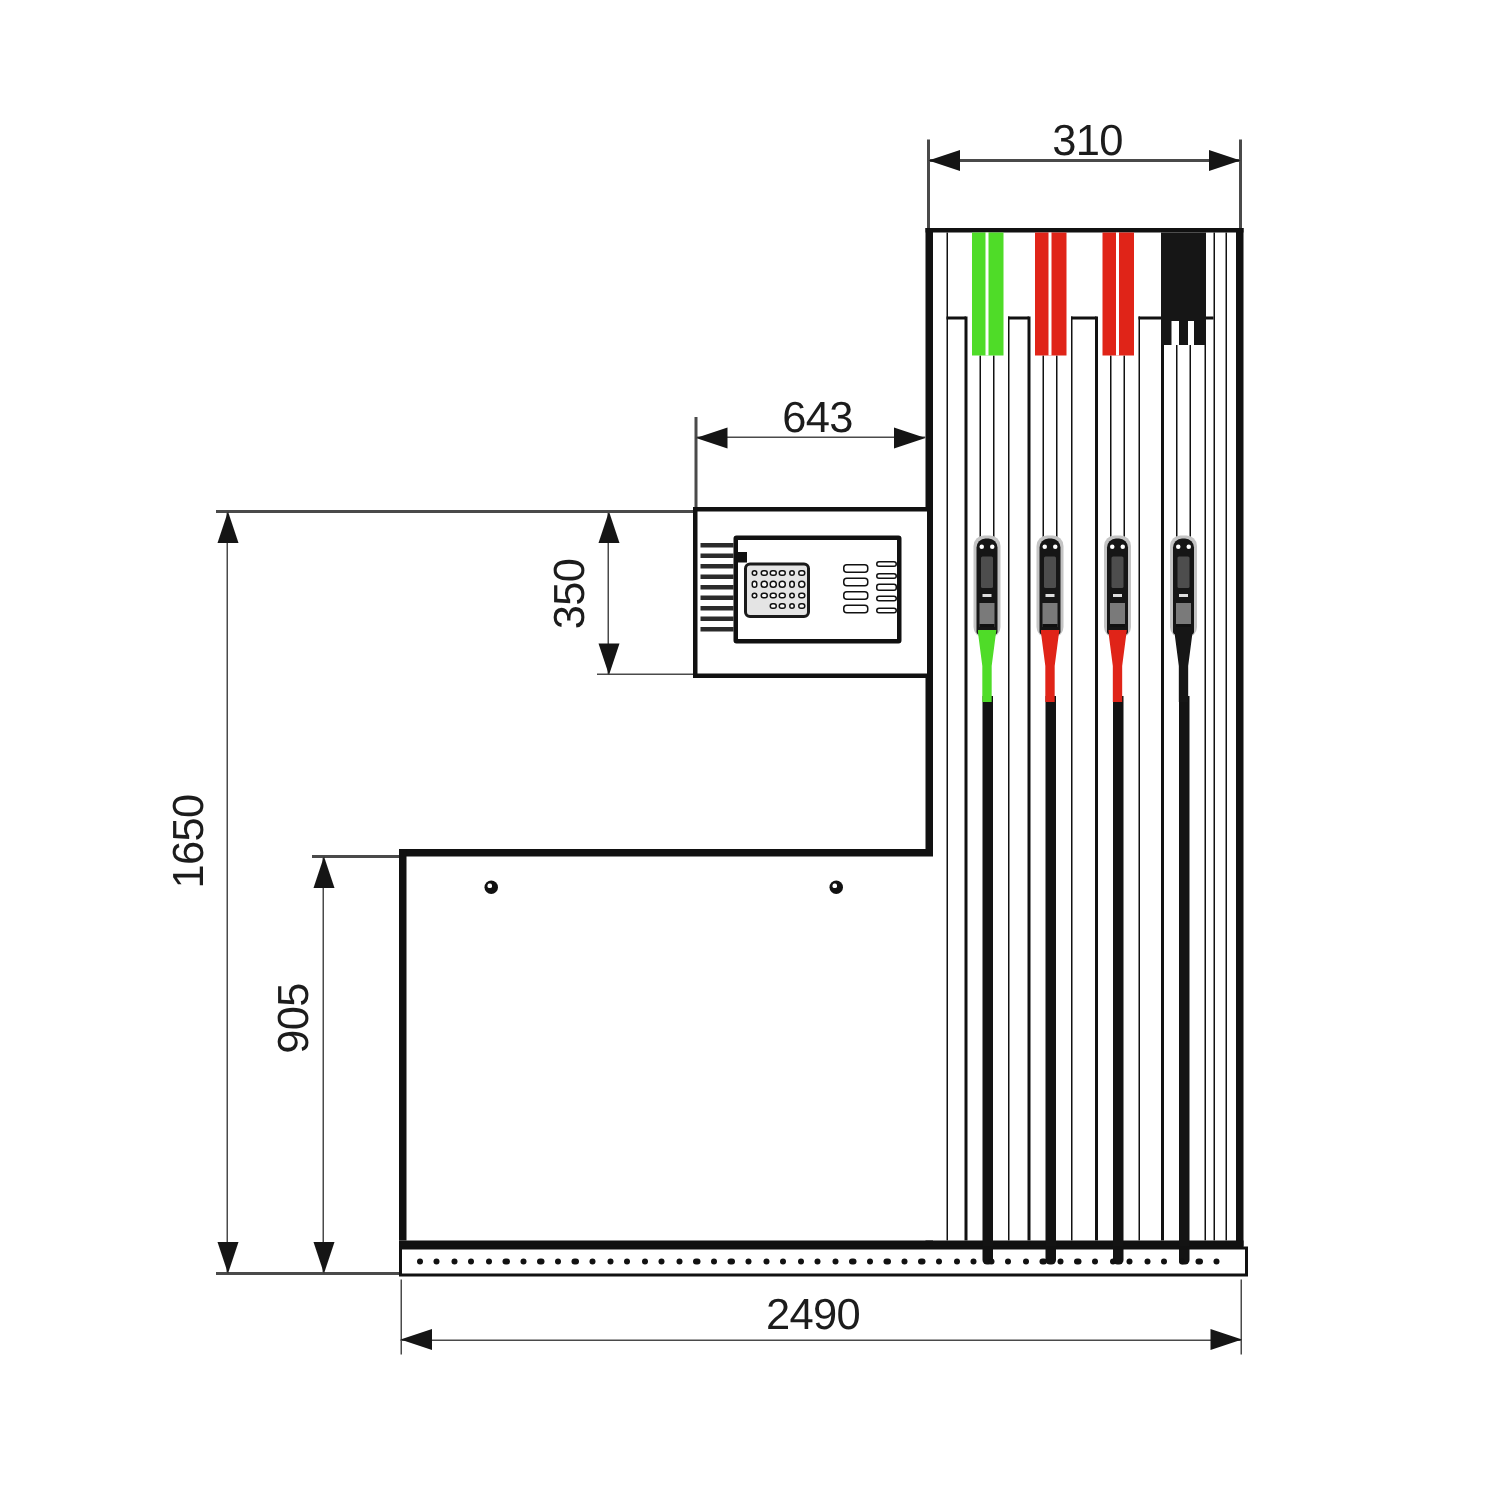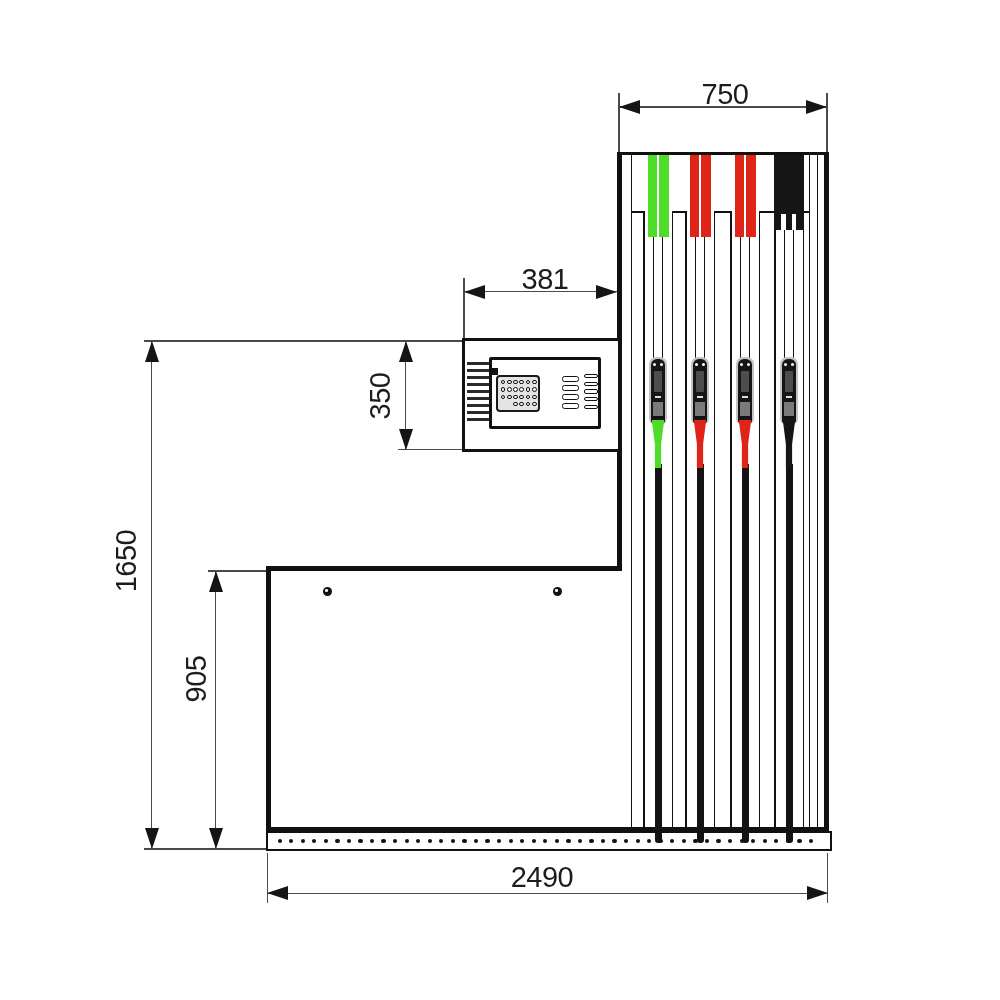--- a/index.html
+++ b/index.html
@@ -208,27 +208,27 @@
       <div style="position: absolute; box-sizing: border-box; left: 785.7px; top: 838.7px; width: 4.3px; height: 4.3px; background: rgb(17, 17, 17); border-radius: 50%; z-index: 7;"></div>
       <div style="position: absolute; box-sizing: border-box; left: 797.25px; top: 838.7px; width: 4.3px; height: 4.3px; background: rgb(17, 17, 17); border-radius: 50%; z-index: 7;"></div>
       <div style="position: absolute; box-sizing: border-box; left: 808.8px; top: 838.7px; width: 4.3px; height: 4.3px; background: rgb(17, 17, 17); border-radius: 50%; z-index: 7;"></div>
     </div>
 
   <div class="dl" style="left:618.3px;top:93px;width:1.4px;height:59px;"></div>
   <div class="dl" style="left:826.3px;top:93px;width:1.4px;height:59px;"></div>
   <div class="dl" style="left:619px;top:106.3px;width:208px;height:1.4px;"></div>
   <div class="ar l" style="left:619px;top:100px;"></div>
   <div class="ar r" style="left:806px;top:100px;"></div>
-  <div class="dimtxt" style="left:685px;top:79px;width:80px;">750</div>
+  <div class="dimtxt" style="left:685px;top:79px;width:80px;">310</div>
 
   <div class="dl" style="left:463.3px;top:278px;width:1.4px;height:60px;"></div>
   <div class="dl" style="left:464px;top:290.8px;width:153px;height:1.4px;"></div>
   <div class="ar l" style="left:464px;top:284.5px;"></div>
   <div class="ar r" style="left:596px;top:284.5px;"></div>
-  <div class="dimtxt" style="left:505px;top:264px;width:80px;">381</div>
+  <div class="dimtxt" style="left:505px;top:264px;width:80px;">643</div>
 
   <div class="dl" style="left:405.1px;top:341px;width:1.4px;height:109px;"></div>
   <div class="dl" style="left:398px;top:448.8px;width:68px;height:1.3px;"></div>
   <div class="ar u" style="left:398.8px;top:341px;"></div>
   <div class="ar d" style="left:398.8px;top:429px;"></div>
   <div class="dimtxt rot" style="left:335px;top:381px;width:90px;height:30px;">350</div>
 
   <div class="dl" style="left:144px;top:340.3px;width:320px;height:1.3px;"></div>
   <div class="dl" style="left:144px;top:848.3px;width:123px;height:1.3px;"></div>
   <div class="dl" style="left:151.1px;top:341px;width:1.4px;height:508px;"></div>

